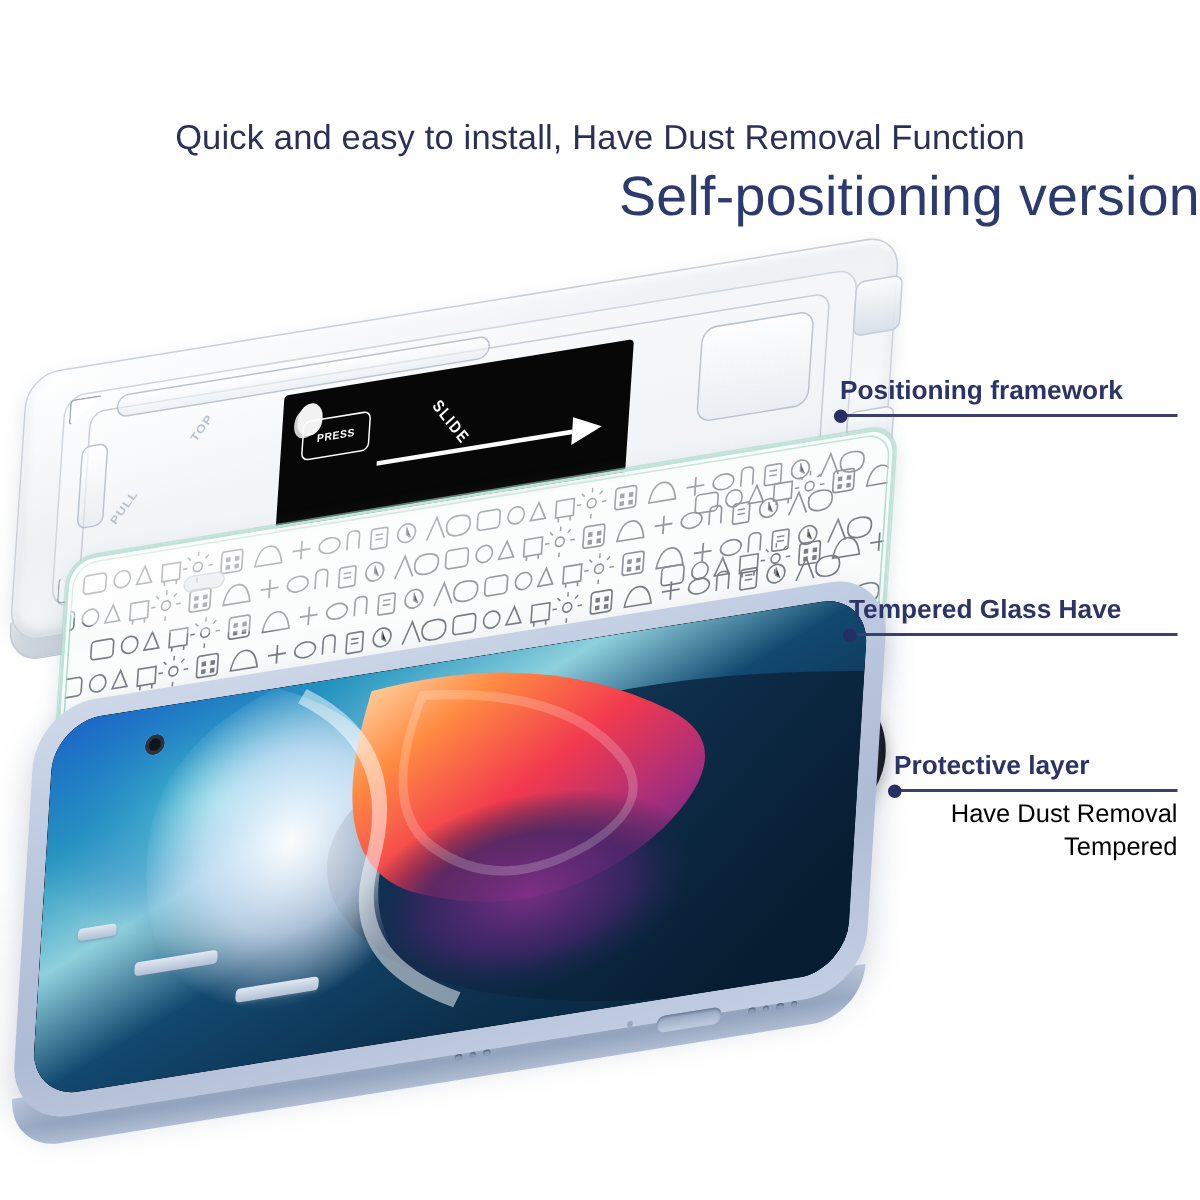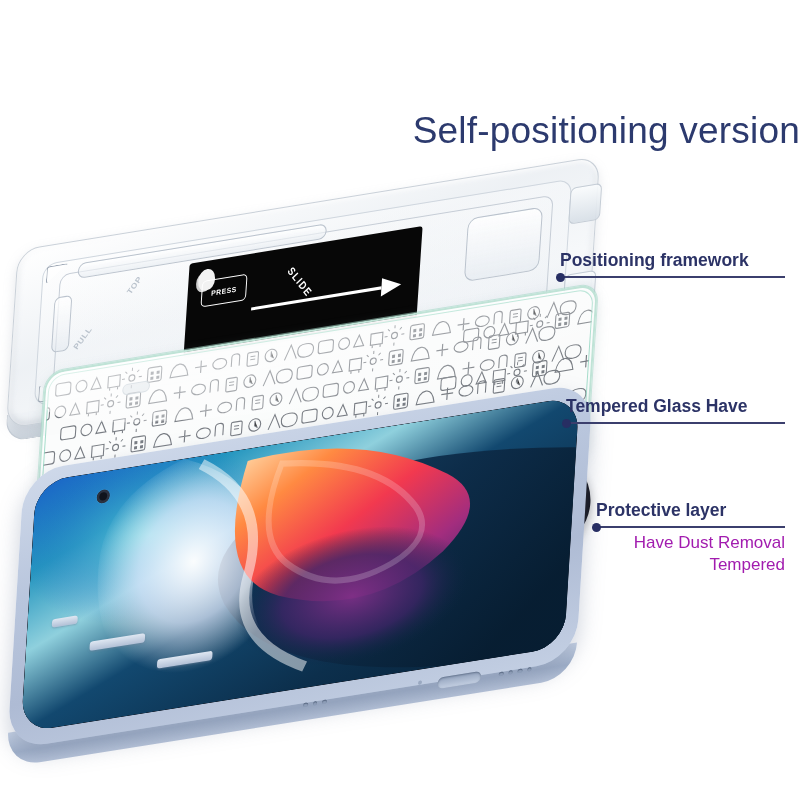--- a/index.html
+++ b/index.html
@@ -26,21 +26,21 @@
     font-size:17.5px; white-space:nowrap; left:0; top:0;text-align:right;
   }
   .callout .cline {
     position:absolute; height:2px; background:#3b3f6d; top:26px; left:0;
   }
   .callout .cdot {
     position:absolute; width:9px; height:9px; border-radius:50%;
     background:#272e63; top:22.5px; left:-4px;
   }
   .callout .csub {
-    position:absolute; font-size:17px; color:#a21caf; line-height:1.28;
+    position:absolute; font-size:17px; color:#000000; line-height:1.28;
     white-space:nowrap; left:0; top:32px;
   }
   #co-frame { left:560px; top:250px; }
   #co-frame .cline { width:225px; }
   #co-glass { left:566px; top:396px; }
   #co-glass .cline { width:219px; }
   #co-prot  { left:596px; top:500px; }
   #co-prot  .cline { width:189px; }
   #co-prot  .csub { text-align:right; width:189px; }
 
@@ -251,20 +251,21 @@
   .ph-mic {
     position:absolute; bottom:0px; left:416px; width:4px; height:4px;
     border-radius:50%; background:#9aa9c1;
   }
 </style>
 </head>
 <body>
 
 <div id="stage">
 
+  <div class="h-sub">Quick and easy to install, Have Dust Removal Function</div>
   <div class="h-main">Self-positioning version</div>
 
   <div id="frame-layer">
     <div class="fr-wall"></div>
     <div class="fr-body">
       <div class="fr-inner"></div>
       <div class="fr-win"></div>
 
       <div class="fr-rail r1"></div>
       <div class="fr-rail r2"></div>

